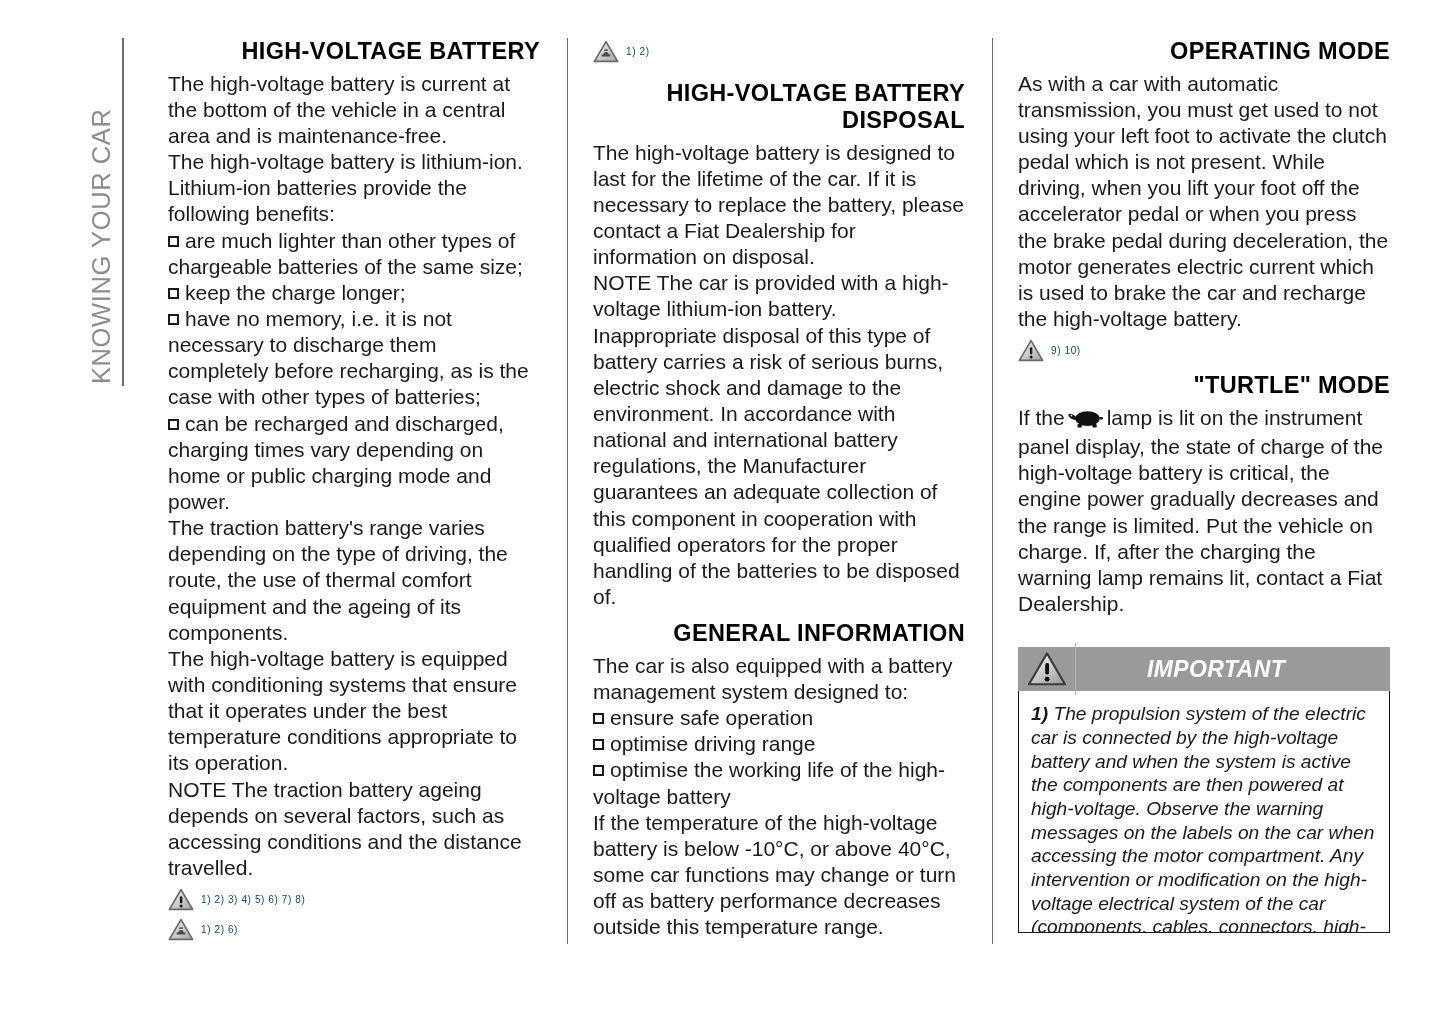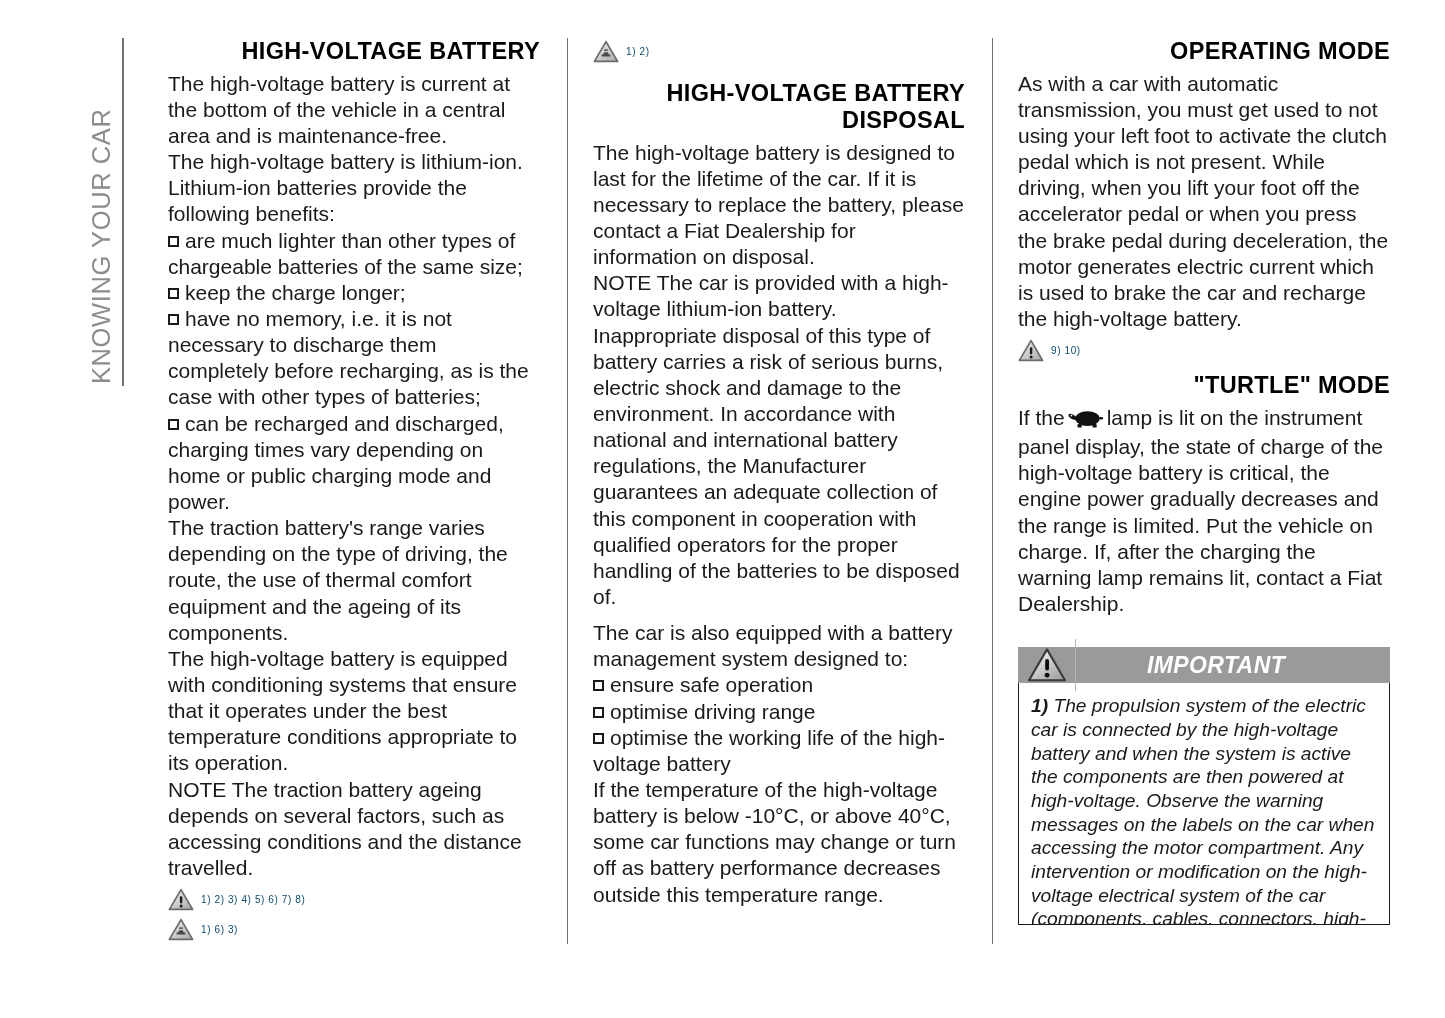--- a/index.html
+++ b/index.html
@@ -139,21 +139,21 @@
   
   .turtle-inline {
     display: inline-block;
     vertical-align: -3px;
     margin: 0 3px;
   }
 
   
   .callout { margin-top: 30px; }
   .callout-head {
-    height: 36px;
+    height: 44px;
     background: #9a9a9a;
     display: flex;
     align-items: center;
   }
   .callout-head .ico-cell {
     width: 58px;
     height: 52px;
     display: flex;
     align-items: center;
     justify-content: center;
@@ -248,21 +248,21 @@
               <linearGradient id="g2" x1="0" y1="0" x2="1" y2="1">
                 <stop offset="0" stop-color="#f3f3f3"></stop>
                   <stop offset="1" stop-color="#a8a8a8"></stop>
               </linearGradient>
             </defs>
             <path d="M13 1.6 L24.6 21.4 L1.4 21.4 Z" fill="url(#g2)" stroke="#6a6a6a" stroke-width="1.7" stroke-linejoin="round"></path>
             <path d="M8.6 16.6 L17.4 16.6 L17.4 14.6 L15.9 14.6 L14.6 12.2 L11.4 12.2 L10.1 14.6 L8.6 14.6 Z" fill="#4a4a4a"></path>
             <rect x="11.2" y="9.4" width="3.6" height="1.5" fill="#4a4a4a"></rect>
           </svg>
         </span>
-        <span class="refs">1) 6) 3)</span>
+        <span class="refs">1) 2) 6)</span>
       </div>
 
     </div>
 
     <div class="divider"></div>
 
     <div class="col">
 
       <div class="noterow" style="margin-top:2px;">
         <span>
@@ -283,20 +283,21 @@
 
       <div class="gap-m"></div>
 
       <h2 class="sec">HIGH-VOLTAGE BATTERY DISPOSAL</h2>
 
       <p class="body">The high-voltage battery is designed to last for the lifetime of the car. If it is necessary to replace the battery, please contact a Fiat Dealership for information on disposal.</p>
       <p class="body">NOTE The car is provided with a high-voltage lithium-ion battery. Inappropriate disposal of this type of battery carries a risk of serious burns, electric shock and damage to the environment. In accordance with national and international battery regulations, the Manufacturer guarantees an adequate collection of this component in cooperation with qualified operators for the proper handling of the batteries to be disposed of.</p>
 
       <div class="gap-s"></div>
 
+      <h2 class="sec">GENERAL INFORMATION</h2>
 
       <p class="body">The car is also equipped with a battery management system designed to:</p>
 
       <p class="bullet"><span class="sq"></span><span>ensure safe operation</span></p>
       <p class="bullet"><span class="sq"></span><span>optimise driving range</span></p>
       <p class="bullet"><span class="sq"></span><span>optimise the working life of the high-voltage battery</span></p>
 
       <p class="body">If the temperature of the high-voltage battery is below -10°C, or above 40°C, some car functions may change or turn off as battery performance decreases outside this temperature range.</p>
 
     </div>

